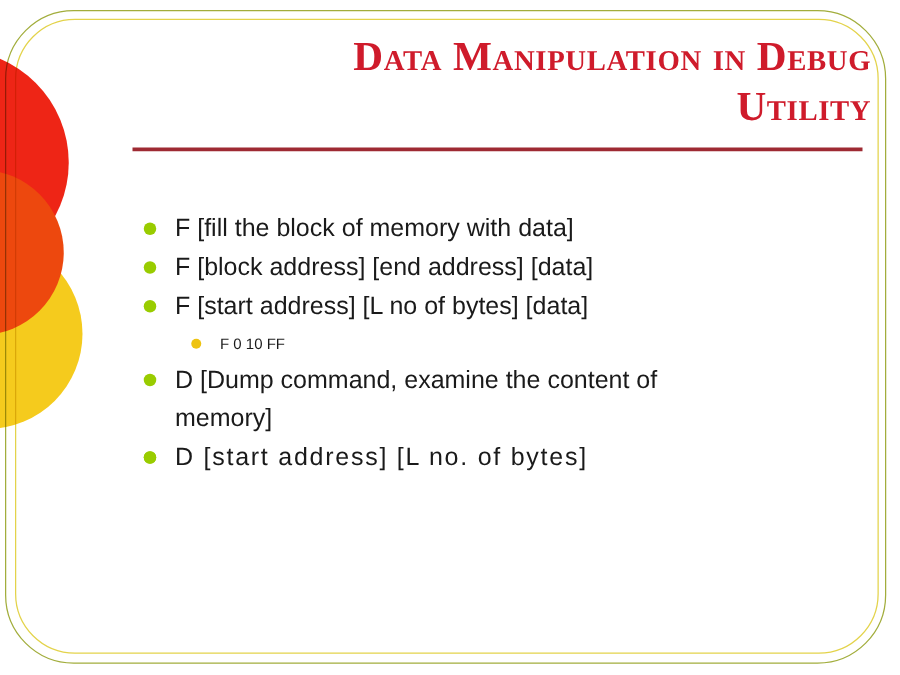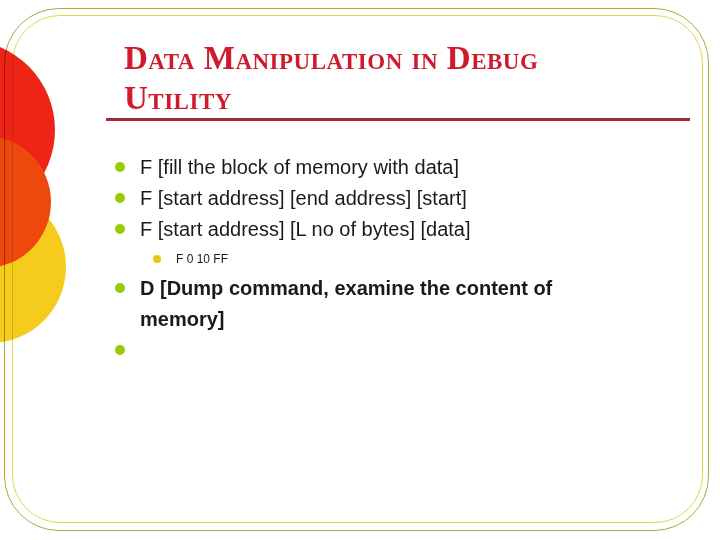--- a/index.html
+++ b/index.html
@@ -14,50 +14,51 @@
   .circle{position:absolute;border-radius:50%;}
   .circle-yellow{left:-86px;top:191px;width:152px;height:152px;background:var(--circle-yellow);}
   .circle-red{left:-125px;top:40px;width:180px;height:180px;background:var(--circle-red);}
   .circle-orange{left:-81px;top:136px;width:132px;height:132px;background:var(--circle-orange);}
   
   .frame{position:absolute;pointer-events:none;mix-blend-mode:multiply;background:transparent;}
   .frame-outer{left:4px;top:8px;width:703px;height:521px;border:1.5px solid var(--border-outer);border-radius:55px;}
   .frame-inner{left:12px;top:15px;width:689px;height:506px;border:1.5px solid var(--border-inner);border-radius:48px;}
   
   .title{
-    position:absolute;left:112px;top:26px;margin:12px;width:585px;
+    position:absolute;left:112px;top:26px;margin:0;width:585px;
     font-family:"Liberation Serif","DejaVu Serif",serif;
     font-variant:small-caps;
     font-weight:bold;
     font-size:33px;line-height:40px;
     letter-spacing:0.5px;
     color:var(--title-color);
     white-space:pre-line;
+    text-align:right;
   }
   .title-rule{
     position:absolute;left:106px;top:118px;width:584px;height:0;margin:0;
     border:none;border-top:3px solid var(--rule-color);
   }
   
   .bullets{
-    position:absolute;left:0;top:152px;width:706px;margin:0;padding:0;
+    position:absolute;left:0;top:168px;width:706px;margin:0;padding:0;
     list-style:none;color:var(--text-color);
   }
   .bullets li{position:relative;white-space:pre-line;}
   .bullets li.lvl1{
     padding-left:140px;
     font-size:20px;line-height:31px;
   }
   .bullets li.lvl2{
     padding-left:176px;
     font-size:12px;line-height:24px;
     margin:2px 0;
   }
   .bullets li.lvl1 + li.lvl1{margin-top:0;}
-  .bullets li.lvl2 + li.lvl1{margin-top:2px;font-weight:bold;}
+  .bullets li.lvl2 + li.lvl1{margin-top:2px;}
   .dot{position:absolute;border-radius:50%;}
   .lvl1 .dot{left:115px;top:10px;width:10px;height:10px;background:var(--bullet-l1-color);}
   .lvl2 .dot{left:153px;top:8px;width:8px;height:8px;background:var(--bullet-l2-color);}
   
   .bullets li:nth-child(6) .bullet-text,
   .bullets li:nth-child(7) .bullet-text,
   .bullets li:nth-child(8) .bullet-text{letter-spacing:1.4px;}
 </style>
 </head>
 <body>
@@ -69,20 +70,21 @@
 
   <div class="frame frame-outer"></div>
   <div class="frame frame-inner"></div>
 
   <h1 class="title">Data Manipulation in Debug
 Utility</h1>
   <hr class="title-rule">
 
   <ul class="bullets">
       <li class="lvl1"><span class="dot"></span><span class="bullet-text">F [fill the block of memory with data]</span></li>
-      <li class="lvl1"><span class="dot"></span><span class="bullet-text">F [start address] [end address] [start]</span></li>
+      <li class="lvl1"><span class="dot"></span><span class="bullet-text">F [block address] [end address] [data]</span></li>
       <li class="lvl1"><span class="dot"></span><span class="bullet-text">F [start address] [L no of bytes] [data]</span></li>
       <li class="lvl2"><span class="dot"></span><span class="bullet-text">F 0 10 FF</span></li>
       <li class="lvl1"><span class="dot"></span><span class="bullet-text">D [Dump command, examine the content of
 memory]</span></li>
       <li class="lvl1"><span class="dot"></span></li>
+      <li class="lvl1"><span class="dot"></span><span class="bullet-text">D [start address] [L no. of bytes]</span></li>
     </ul>
 </div>
 
 </body></html>

